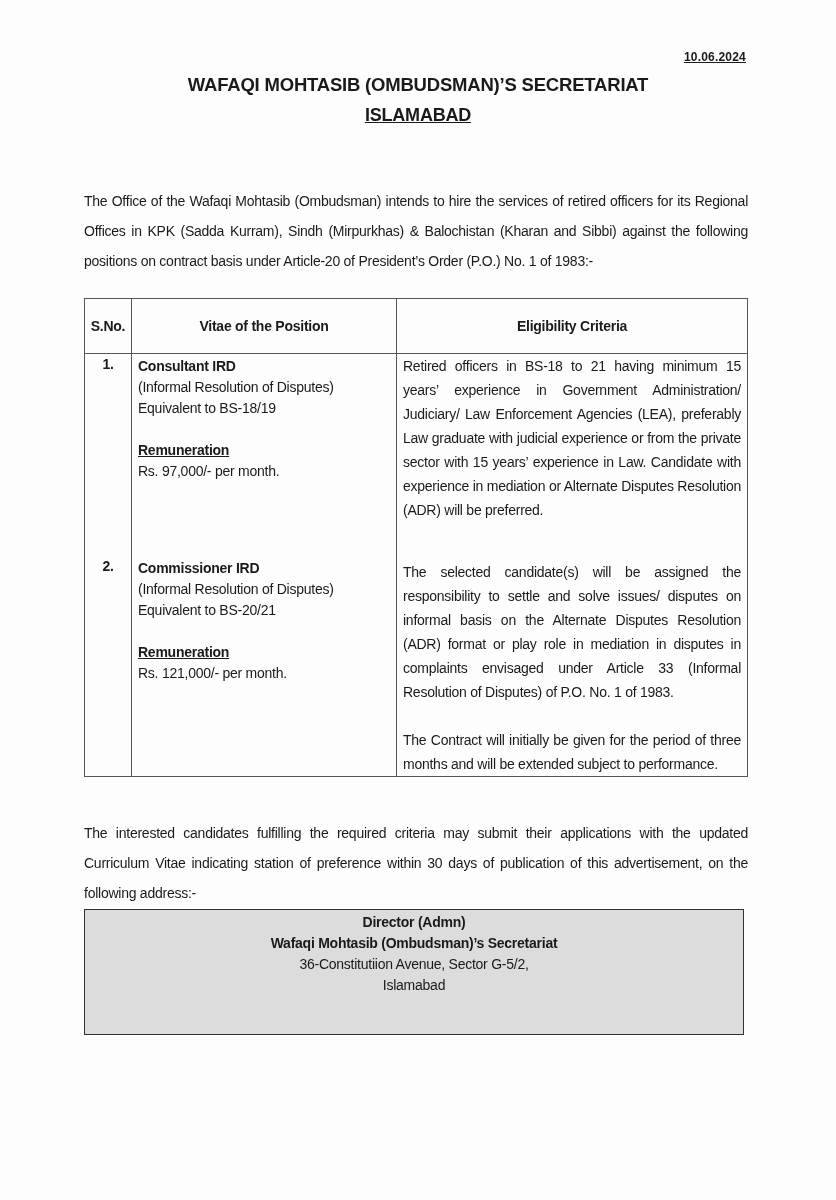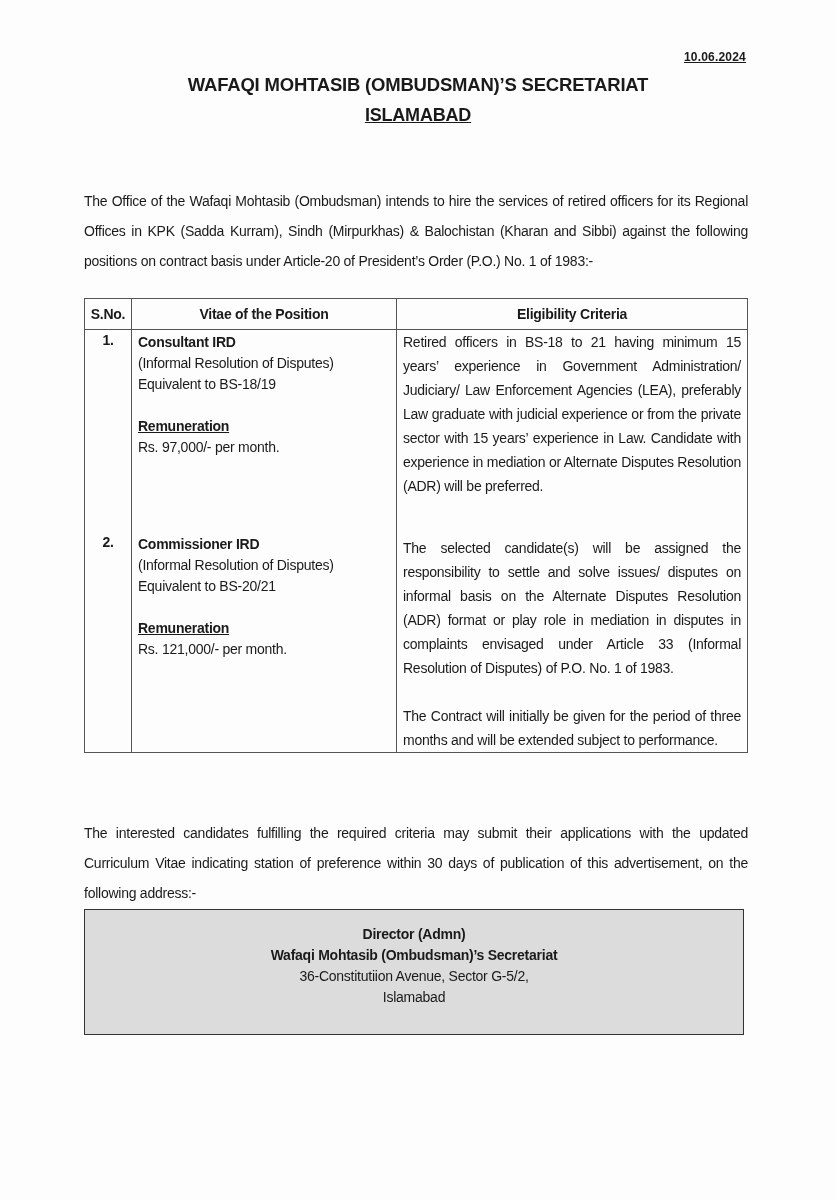--- a/index.html
+++ b/index.html
@@ -23,35 +23,35 @@
     position: absolute; left: 84px; width: 664px; font-size: 14px; line-height: 30px;
     text-align: justify; letter-spacing: -0.25px;
   }
   .intro { top: 186px; }
   .closing { top: 818px; }
   table.vac {
     position: absolute; left: 84px; top: 298px; width: 664px; border-collapse: collapse;
     font-size: 14px; letter-spacing: -0.25px;
   }
   table.vac th, table.vac td { border: 1.2px solid #555; vertical-align: top; }
-  table.vac th { font-weight: bold; height: 22px; padding: 4px 4px; text-align: center; line-height: 22px; }
+  table.vac th { font-weight: bold; height: 22px; padding: 16px 4px; text-align: center; line-height: 22px; }
   table.vac td { border-top: none; border-bottom: none; }
   table.vac tr.last td { border-bottom: 1.2px solid #555; }
   .col-sno { width: 44px; text-align: center; font-weight: bold; padding-top: 2px; }
   .col-name { width: 252px; padding: 2px 6px; line-height: 21px; }
   .col-crit { padding: 0 6px; line-height: 24px; text-align: justify; text-align-last: left; }
   .pos-title { font-weight: bold; }
   .rem-label { font-weight: bold; text-decoration: underline; margin-top: 21px; display: block; }
   .row2 td { padding-top: 12px; }
   .row2 .col-crit { padding-top: 14px; }
   .crit-gap { display: block; height: 24px; }
   .address {
     position: absolute; left: 84px; top: 909px; width: 660px; height: 126px;
     border: 1.2px solid #333; background: #dcdcdc; text-align: center; font-size: 14px; line-height: 21px;
-    box-sizing: border-box; padding-top: 14px; letter-spacing: -0.25px;
+    box-sizing: border-box; padding-top: 2px; letter-spacing: -0.25px;
   }
   .address .b { font-weight: bold; }
 </style>
 </head>
 <body>
 
 <div class="page">
   <div class="date">10.06.2024</div>
   <div class="title t1">WAFAQI MOHTASIB (OMBUDSMAN)’S SECRETARIAT</div>
   <div class="title t2">ISLAMABAD</div>

